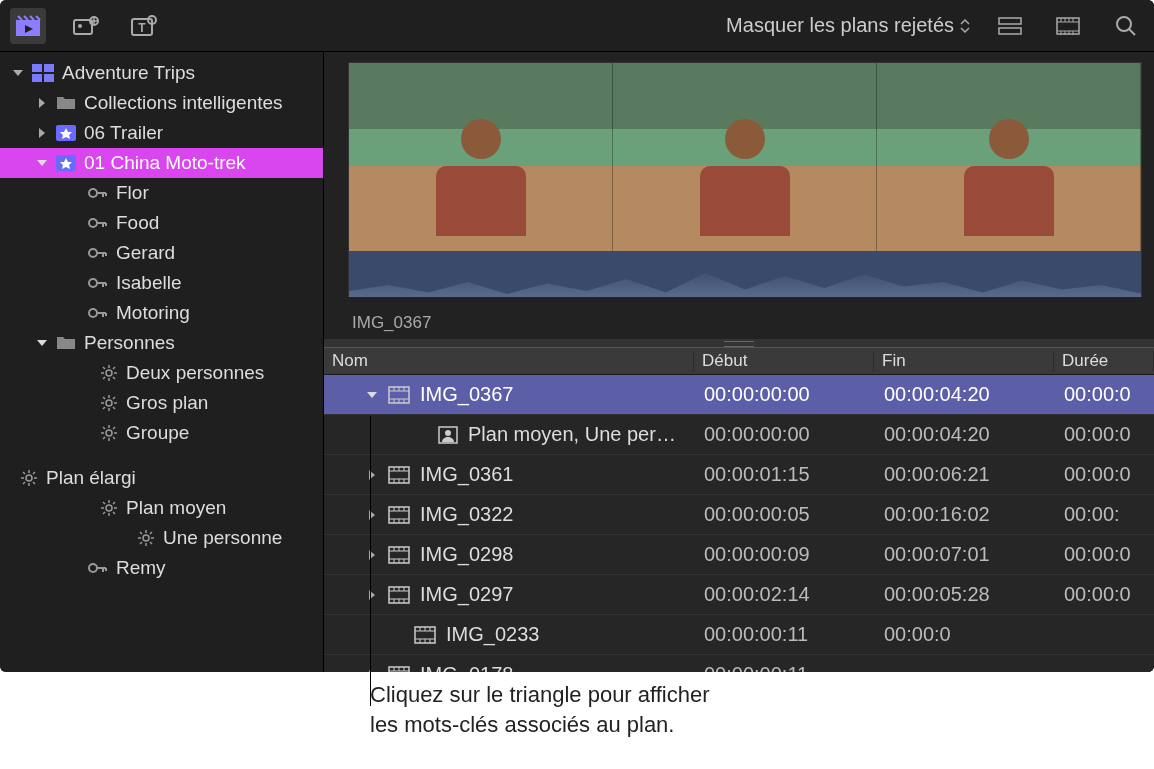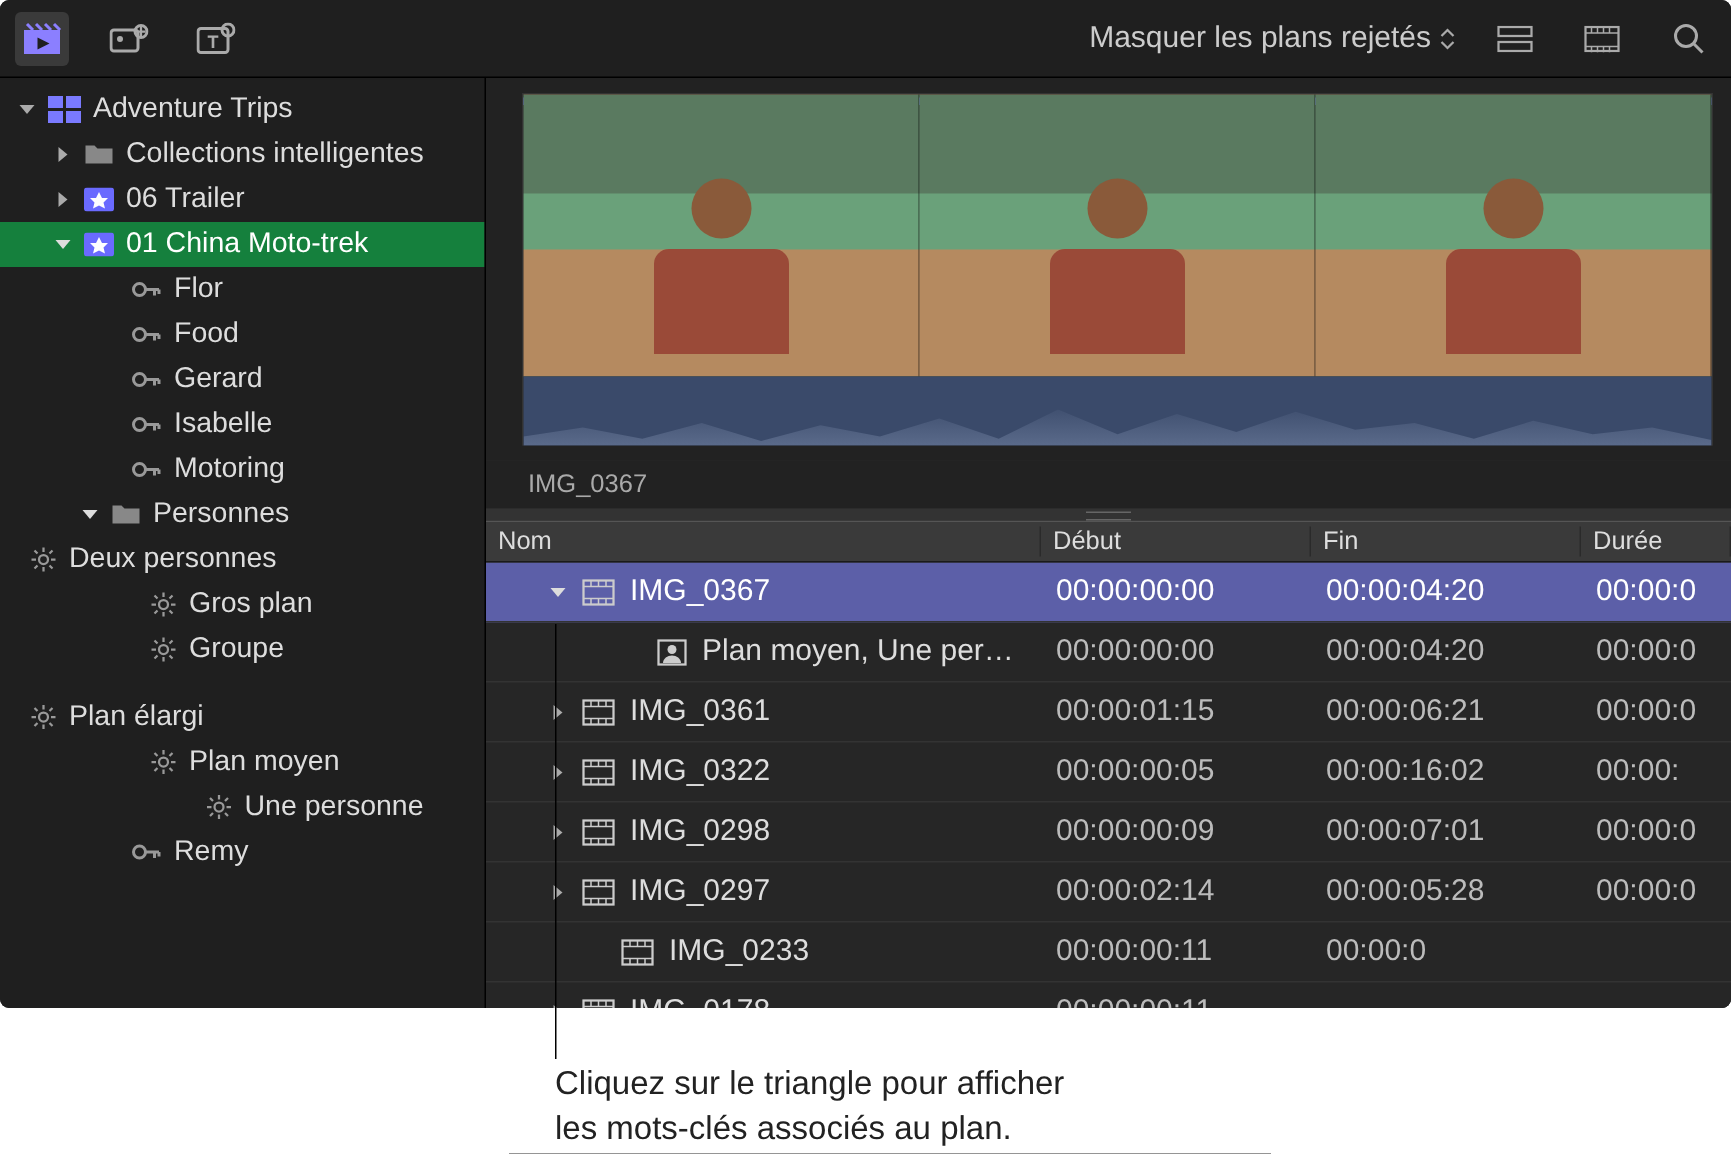--- a/index.html
+++ b/index.html
@@ -6,21 +6,21 @@
   body{background:#fff;width:1154px;}
   .app{width:1154px;background:#2a2a2a;color:#ddd;border-radius:6px;overflow:hidden;}
   .titlebar{height:52px;background:#1f1f1f;border-bottom:1px solid #000;display:flex;align-items:center;padding:0 10px;gap:22px;}
   .titlebar .tbtn{width:36px;height:36px;display:flex;align-items:center;justify-content:center;color:#aaa;cursor:pointer;}
   .titlebar .tbtn.selected{background:#3a3a3a;border-radius:4px;color:#8b7fff;}
   .titlebar .spacer{flex:1;}
   .titlebar .dropdown{color:#ccc;font-size:20px;display:flex;align-items:center;gap:6px;cursor:pointer;text-align:right;}
   .body{display:flex;height:620px;}
   .sidebar{width:324px;background:#1f1f1f;border-right:1px solid #000;overflow:hidden;padding-top:6px;}
   .sidebar .row{display:flex;align-items:center;height:30px;color:#ddd;font-size:19px;white-space:nowrap;cursor:pointer;gap:8px;}
-  .sidebar .row.selected{background:#15803d;color:#fff;}
+  .sidebar .row.selected{background:#d946ef;color:#fff;}
   .sidebar .label{overflow:hidden;text-overflow:ellipsis;}
   .main{flex:1;display:flex;flex-direction:column;background:#2a2a2a;}
   .filmstrip{height:255px;padding:10px 12px 0 24px;background:#222;}
   .clip{width:100%;height:235px;border:1px solid #333;background:#2a2a2a;position:relative;}
   .clip .marker{position:absolute;left:0;right:0;top:2px;height:5px;background:#6b6bff;}
   .clip .video{height:188px;display:flex;}
   .frame{flex:1;background:linear-gradient(#5a7a60 0 35%,#6aa17a 35% 55%,#b58a60 55% 100%);position:relative;border-right:1px solid rgba(0,0,0,.3);}
   .frame .head{position:absolute;left:50%;top:30%;width:40px;height:40px;border-radius:50%;background:#8a5a3a;transform:translateX(-50%);}
   .frame .body{position:absolute;left:50%;top:55%;width:90px;height:70px;border-radius:10px 10px 0 0;background:#9a4a38;transform:translateX(-50%);}
   .clip .audio{height:46px;background:#3a4a6a;position:relative;overflow:hidden;}
@@ -35,21 +35,21 @@
   .c-end{width:180px;}
   .c-dur{flex:1;}
   .table{flex:1;overflow:hidden;background:#262626;}
   .trow{display:flex;height:40px;align-items:center;font-size:20px;border-bottom:1px solid #333;}
   .trow .cell{padding-left:10px;}
   .trow.selected{background:#5c5fa8;}
   .trow.selected .cell{color:#fff;}
   .trow .namecell{width:370px;display:flex;align-items:center;gap:10px;}
   .trow .tc{width:180px;color:#bbb;}
   .trow .tcdur{flex:1;color:#bbb;}
-  .caption{padding:35px 0 0 370px;font-size:22px;color:#222;line-height:1.35;}
+  .caption{padding:8px 0 0 370px;font-size:22px;color:#222;line-height:1.35;}
   .callout{position:absolute;left:370px;top:416px;width:1px;height:290px;background:#000;}
   .container{position:relative;}
   svg{display:block;}
 </style>
 </head>
 <body>
 
 <div class="container">
 <div class="app">
   <div class="titlebar">
@@ -196,32 +196,32 @@
             <div class="row" style="padding-left: 68px;">
               <span style="width:12px;display:inline-block"></span>
               <span>
                 <svg width="20" height="14">
                   <circle cx="5" cy="7" r="4" fill="none" stroke="#999" stroke-width="2"></circle>
                   <path d="M9 7h9M15 7v4M18 7v3" stroke="#999" stroke-width="2"></path>
                 </svg>
               </span>
               <span class="label">Motoring</span>
             </div>
-            <div class="row" style="padding-left: 15px; margin-left: 39px;">
+            <div class="row" style="padding-left: 36px;">
               <svg width="12" height="12">
                 <path d="M1 3l5 6 5-6z" fill="#ddd"></path>
               </svg>
               <span>
                 <svg width="20" height="16">
                   <path d="M1 2h6l2 2h10v10H1z" fill="#888"></path>
                 </svg>
               </span>
               <span class="label">Personnes</span>
             </div>
-            <div class="row" style="">
+            <div class="row" style="padding-left: 80px;">
               <span style="width:12px;display:inline-block"></span>
               <span>
                 <svg width="18" height="18">
                   <circle cx="9" cy="9" r="3" fill="none" stroke="#999" stroke-width="1.5"></circle>
                   <g stroke="#999" stroke-width="1.5">
                     <path d="M9 1v3M9 14v3M1 9h3M14 9h3M3 3l2 2M13 13l2 2M15 3l-2 2M5 13l-2 2"></path>
                   </g>
                 </svg>
               </span>
               <span class="label">Deux personnes</span>

